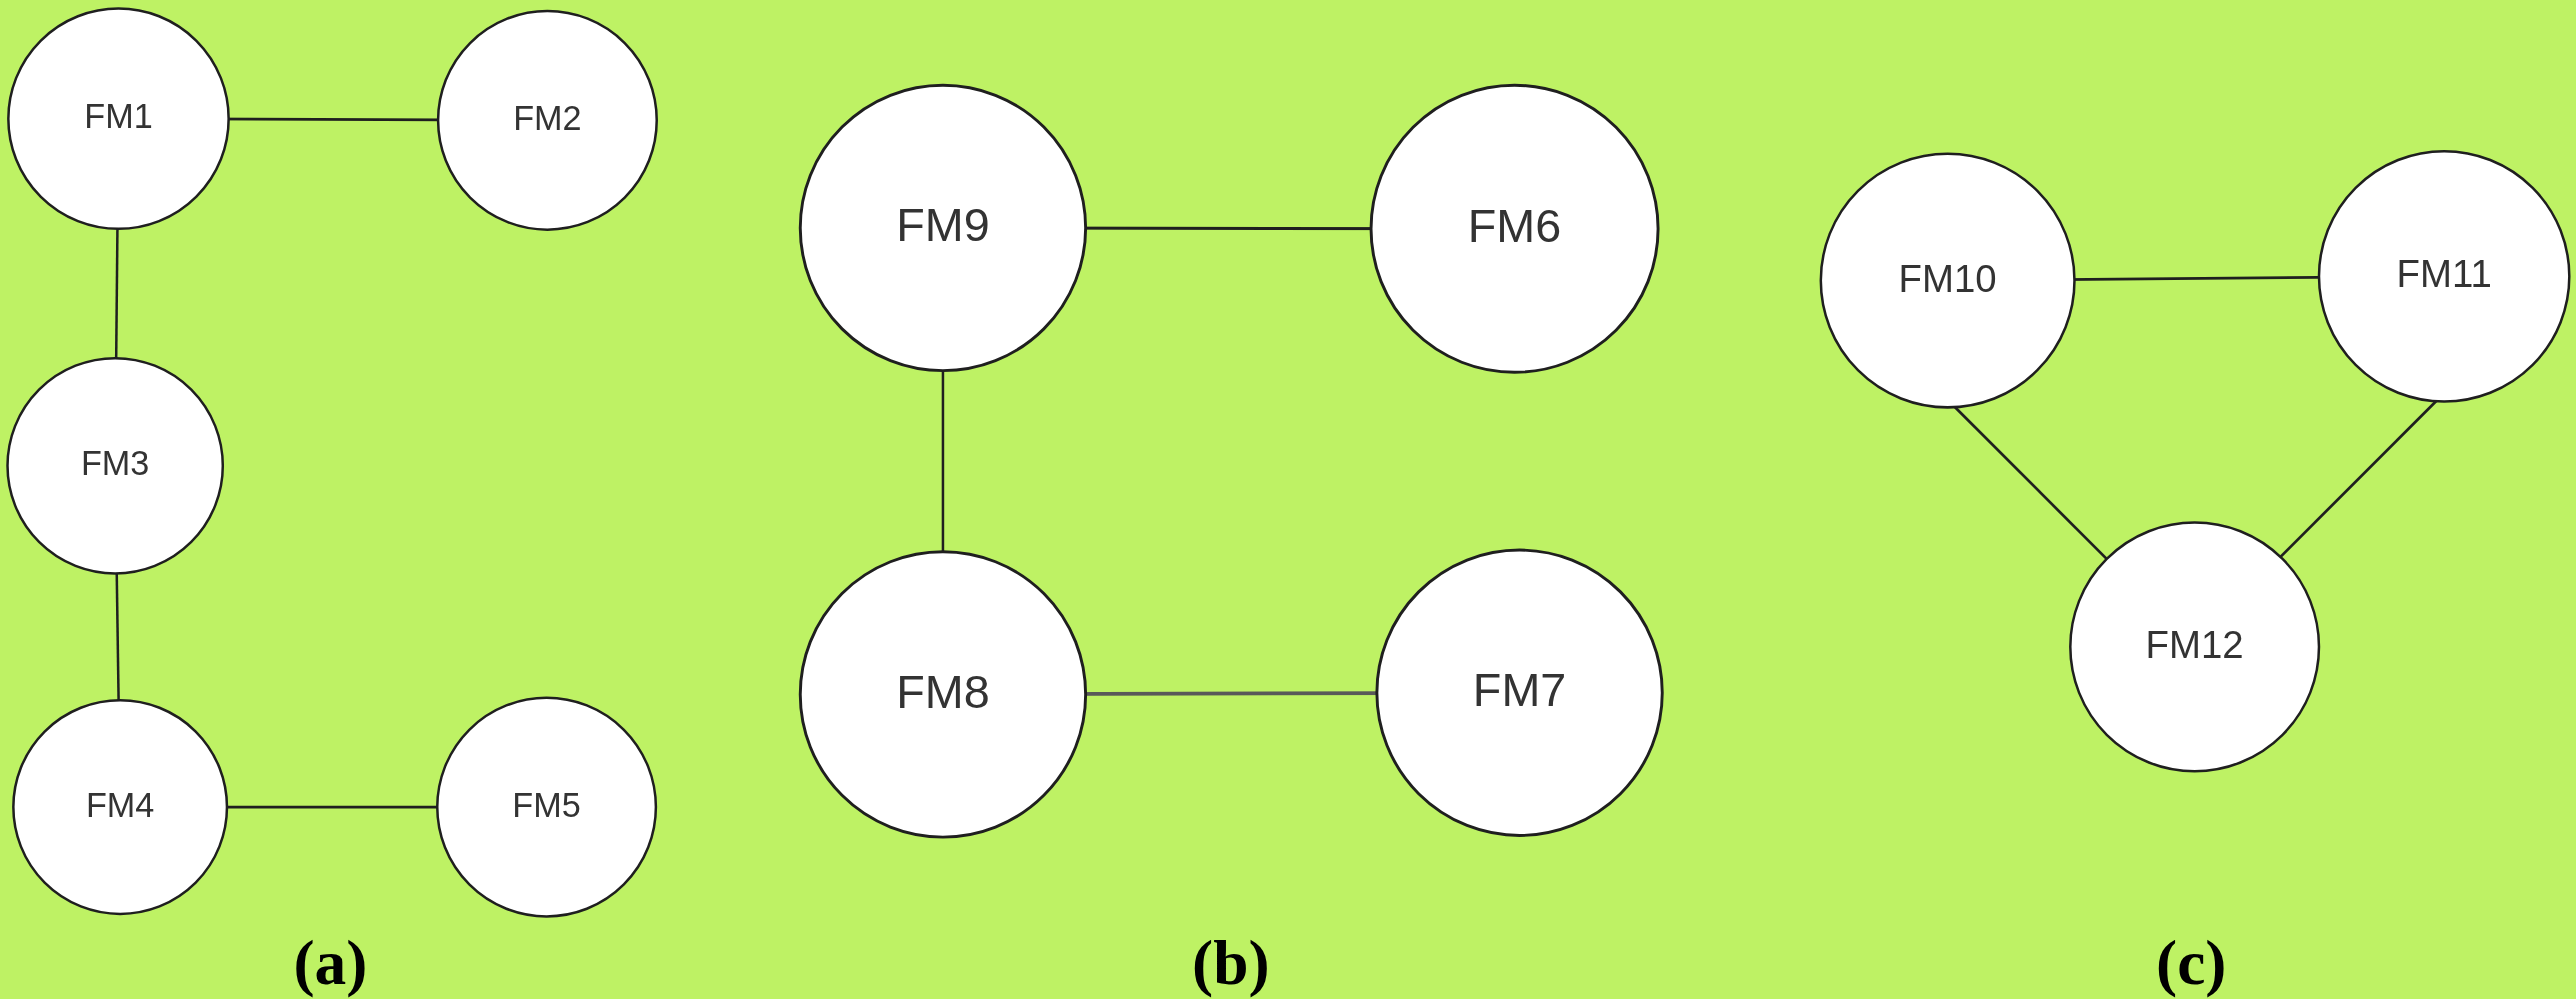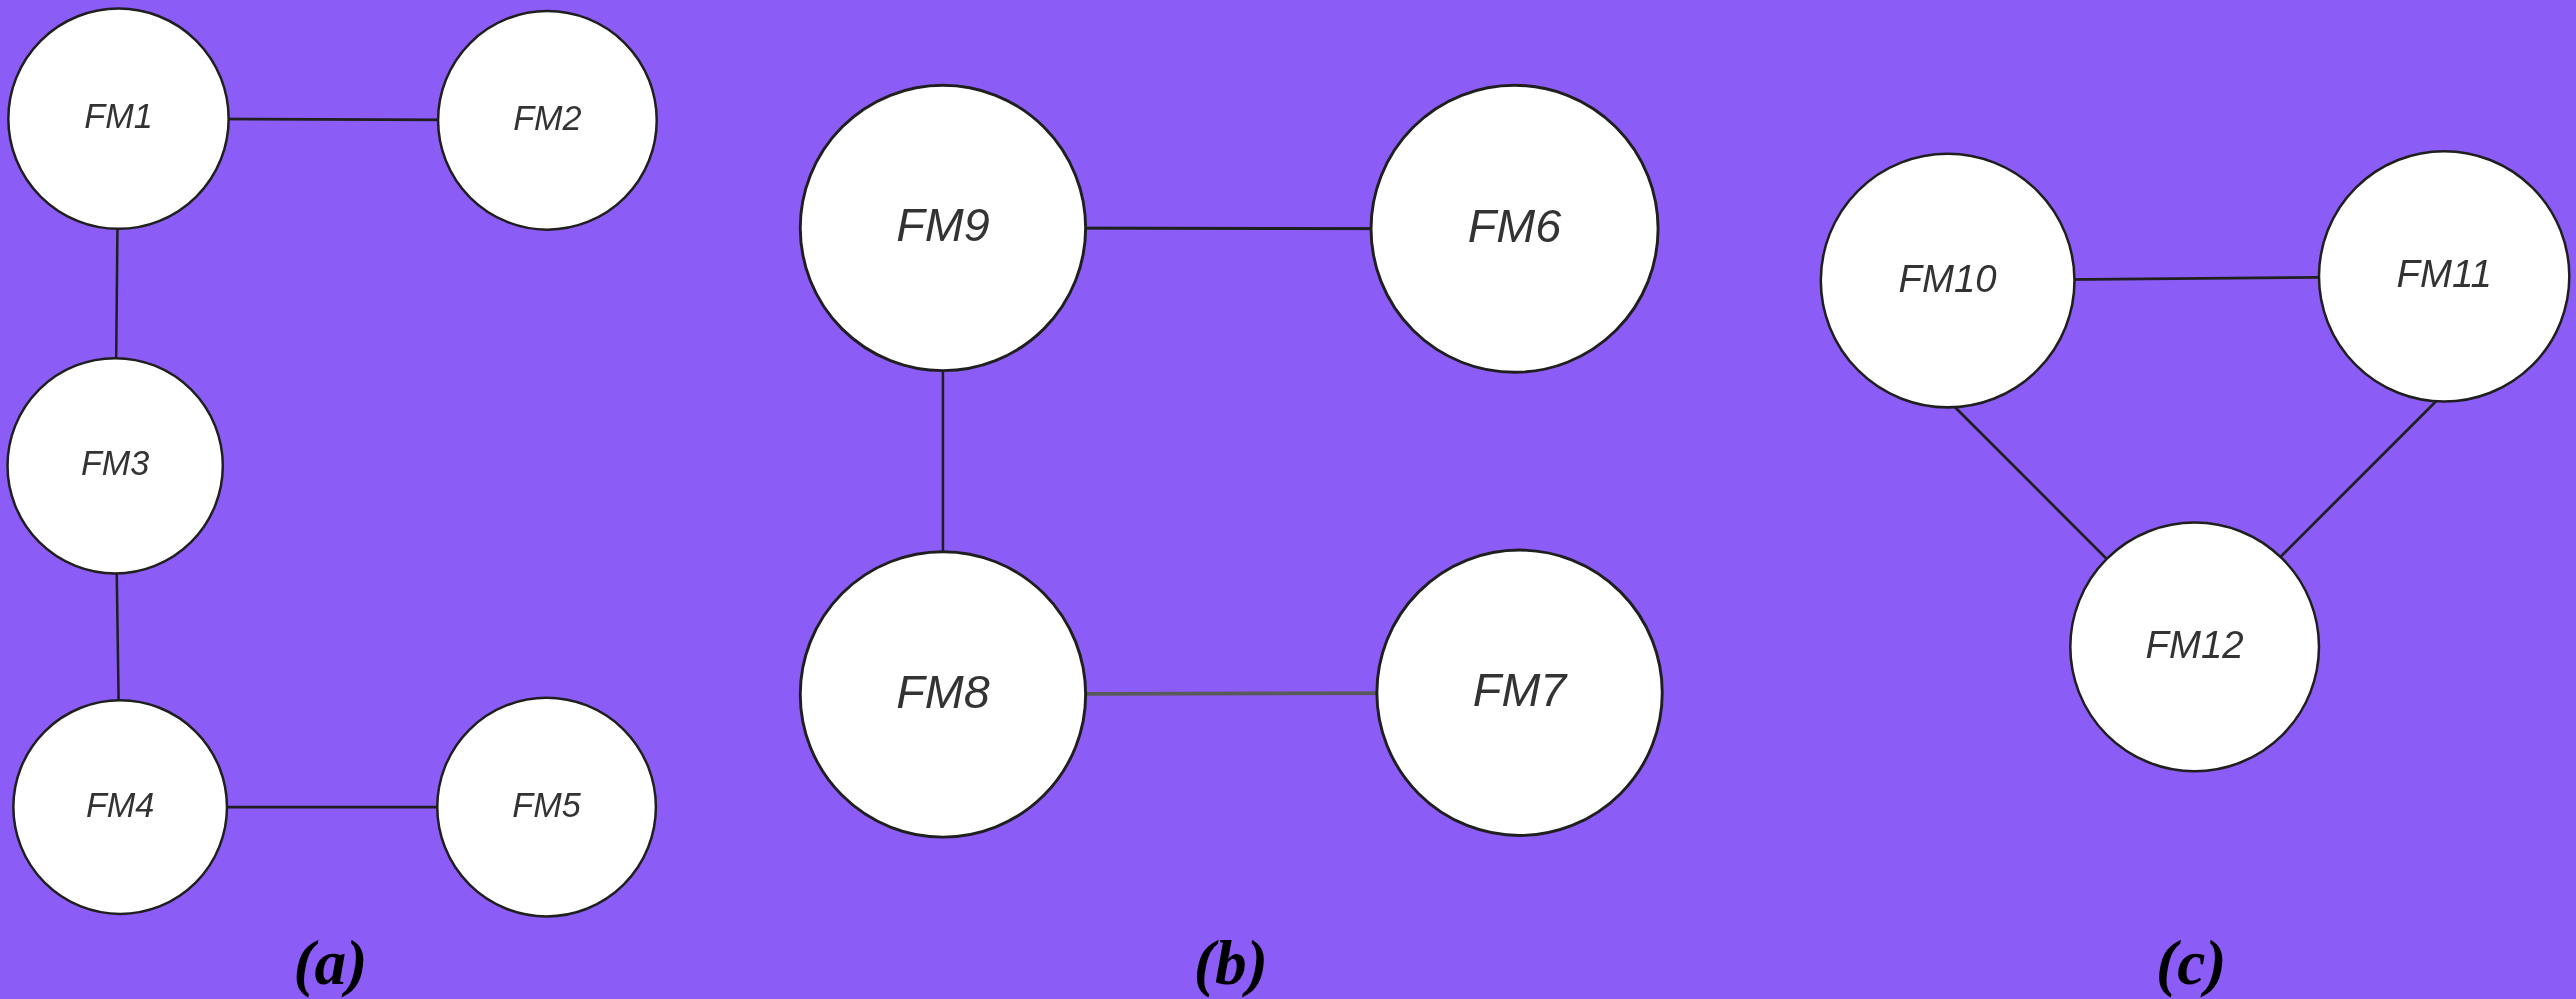--- a/index.html
+++ b/index.html
@@ -4,23 +4,22 @@
 <style>
   html, body {
     margin: 0;
     padding: 0;
     background: #ffffff;
   }
   .stage {
     position: relative;
     width: 2576px;
     height: 1000px;
-    background: #8b5cf6;
+    background: #bef264;
     overflow: hidden;
-    font-style: italic;
   }
   svg {
     display: block;
     width: 2576px;
     height: 1000px;
   }
   .node-circle {
     fill: #ffffff;
   }
   .node-label {

